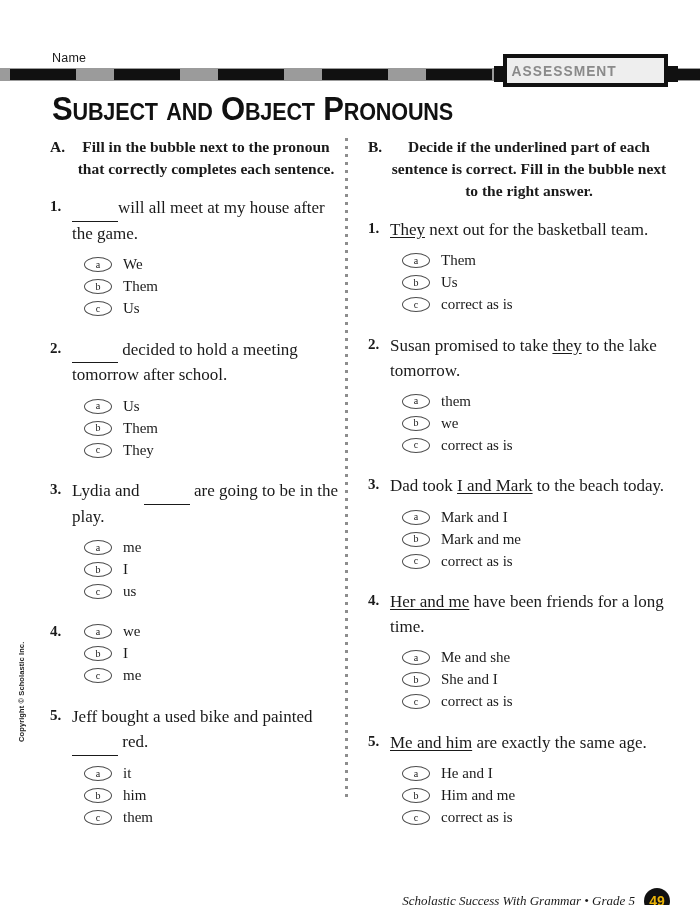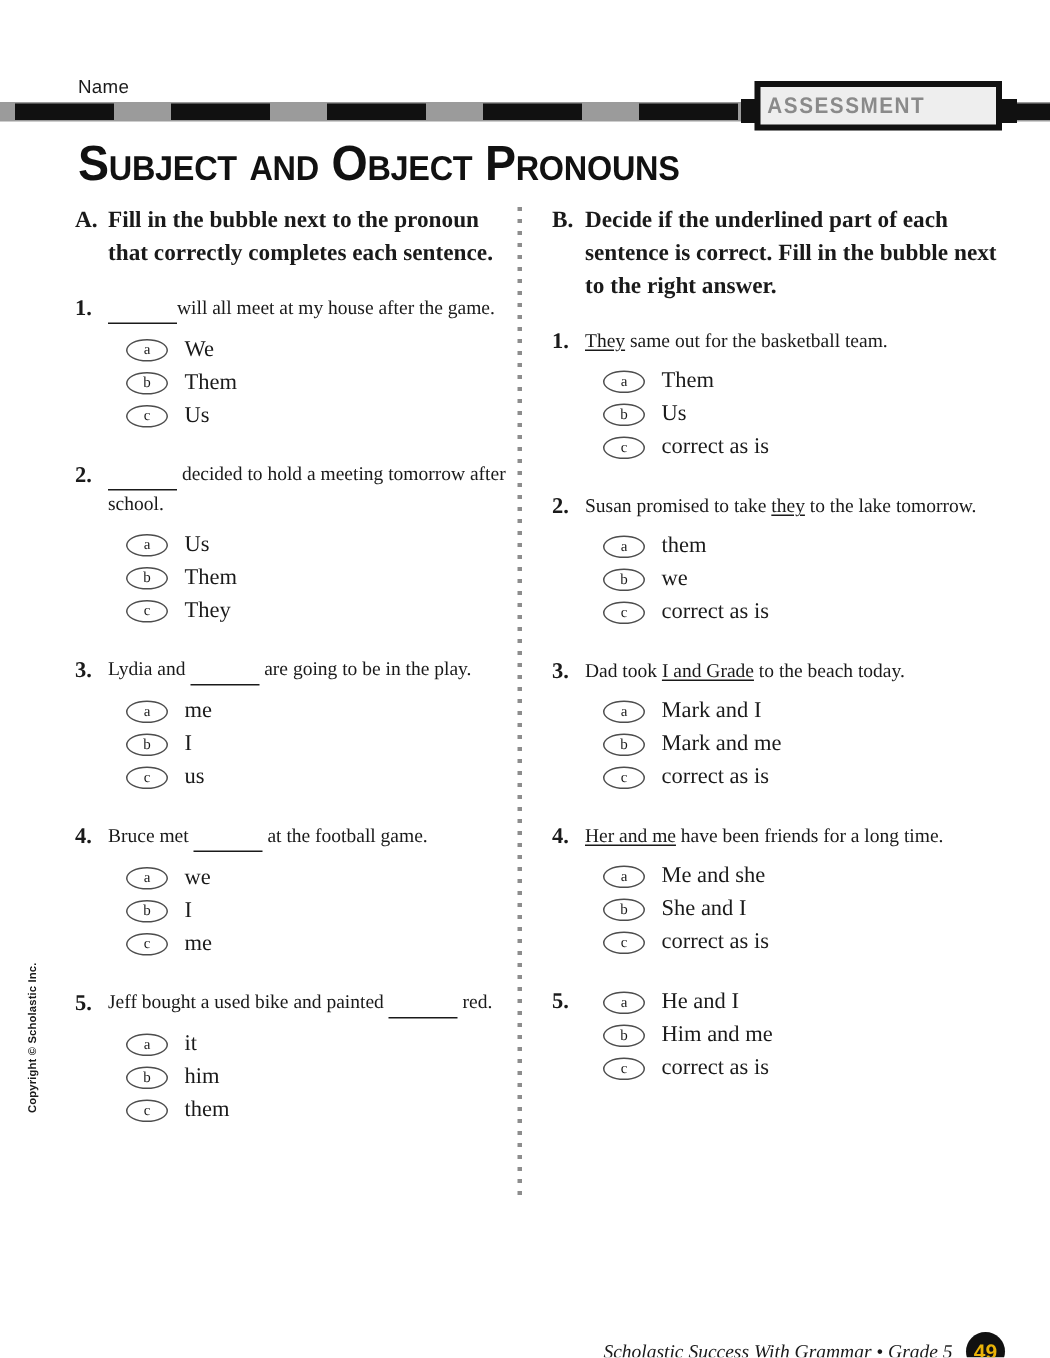--- a/index.html
+++ b/index.html
@@ -121,39 +121,40 @@
     font-size: 15.5px;
     line-height: 1.42;
     margin-bottom: 16px;
   }
   .instr .ltr {
     width: 22px;
     flex: none;
   }
   .instr .body {
     flex: 1;
+    text-align: center;
   }
 
   
   .q {
     display: flex;
     margin-bottom: 4px;
   }
   .q .num {
     width: 22px;
     flex: none;
     font-weight: bold;
     font-size: 15px;
     line-height: 1.46;
   }
   .q .qbody {
     flex: 1;
   }
   .q .stem {
-    font-size: 13px;
+    font-size: 17px;
     line-height: 1.46;
     margin-bottom: 7px;
   }
   .blank {
     display: inline-block;
     border-bottom: 1px solid #1a1a1a;
     vertical-align: baseline;
   }
   .blank.w1 { width: 46px; }
   .ul { text-decoration: underline; text-underline-offset: 2px; }
@@ -340,21 +341,20 @@
                 <span>c</span>
               </div>
               <div class="ctxt">us</div>
             </div>
           </div>
         </div>
       </div>
       <div class="q">
         <div class="num">4.</div>
         <div class="qbody">
-          <div class="stem"><span>Bruce met </span><span class="blank w1">&nbsp;</span><span> at the football game.</span></div>
           <div class="choices">
             <div class="choice">
               <div class="bub">
                 <span>a</span>
               </div>
               <div class="ctxt">we</div>
             </div>
             <div class="choice">
               <div class="bub">
                 <span>b</span>
@@ -398,21 +398,21 @@
       </div>
     </div>
   <div class="col col-right">
       <div class="instr">
         <div class="ltr">B.</div>
         <div class="body">Decide if the underlined part of each sentence is correct. Fill in the bubble next to the right answer.</div>
       </div>
       <div class="q">
         <div class="num">1.</div>
         <div class="qbody">
-          <div class="stem"><span class="ul">They</span><span> same out for the basketball team.</span></div>
+          <div class="stem"><span class="ul">They</span><span> next out for the basketball team.</span></div>
           <div class="choices">
             <div class="choice">
               <div class="bub">
                 <span>a</span>
               </div>
               <div class="ctxt">Them</div>
             </div>
             <div class="choice">
               <div class="bub">
                 <span>b</span>
@@ -450,21 +450,21 @@
                 <span>c</span>
               </div>
               <div class="ctxt">correct as is</div>
             </div>
           </div>
         </div>
       </div>
       <div class="q">
         <div class="num">3.</div>
         <div class="qbody">
-          <div class="stem"><span>Dad took </span><span class="ul">I and Grade</span><span> to the beach today.</span></div>
+          <div class="stem"><span>Dad took </span><span class="ul">I and Mark</span><span> to the beach today.</span></div>
           <div class="choices">
             <div class="choice">
               <div class="bub">
                 <span>a</span>
               </div>
               <div class="ctxt">Mark and I</div>
             </div>
             <div class="choice">
               <div class="bub">
                 <span>b</span>
@@ -502,20 +502,21 @@
                 <span>c</span>
               </div>
               <div class="ctxt">correct as is</div>
             </div>
           </div>
         </div>
       </div>
       <div class="q">
         <div class="num">5.</div>
         <div class="qbody">
+          <div class="stem"><span class="ul">Me and him</span><span> are exactly the same age.</span></div>
           <div class="choices">
             <div class="choice">
               <div class="bub">
                 <span>a</span>
               </div>
               <div class="ctxt">He and I</div>
             </div>
             <div class="choice">
               <div class="bub">
                 <span>b</span>

